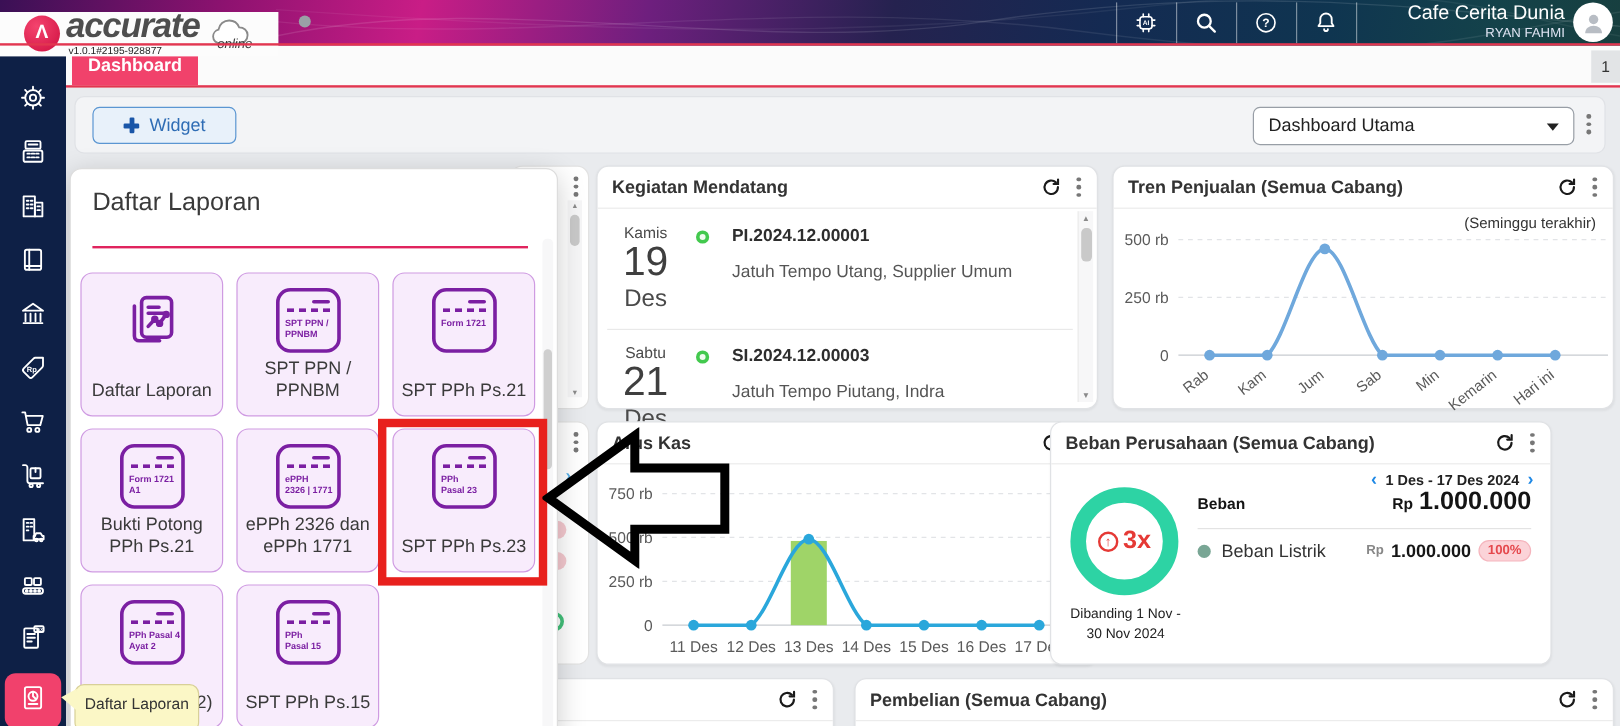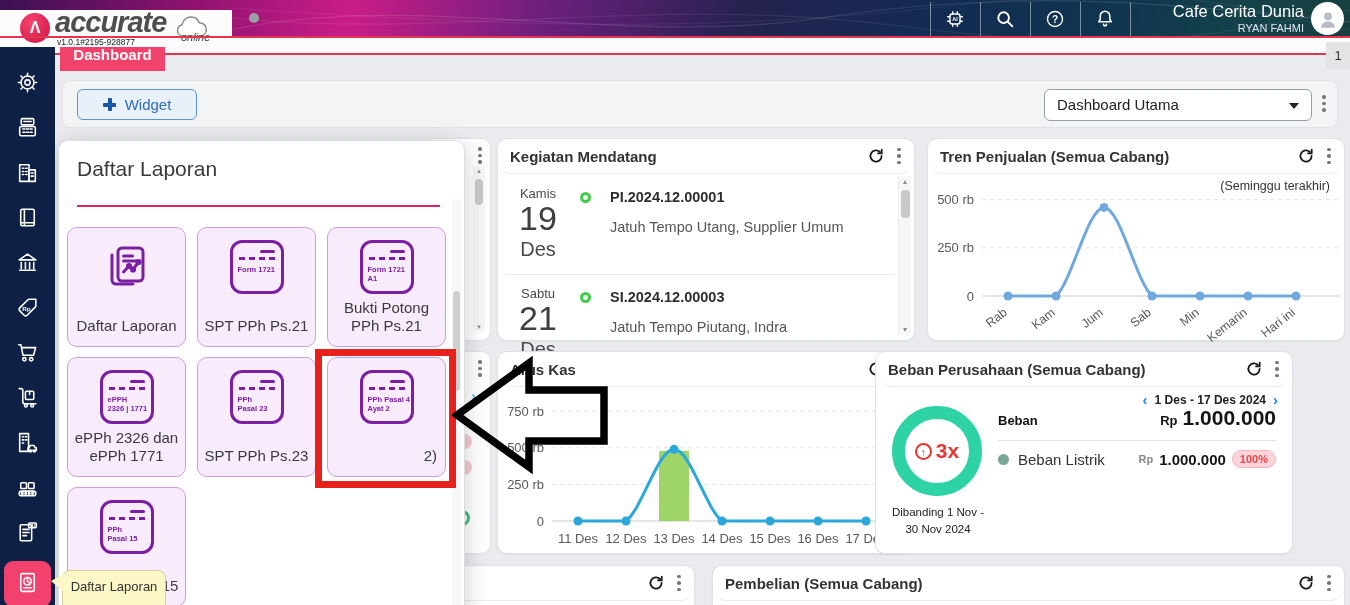--- a/index.html
+++ b/index.html
@@ -27,21 +27,21 @@
   .hic{position:absolute;top:5px;width:28px;height:28px;display:flex;align-items:center;justify-content:center;cursor:pointer;}
   .hic svg{width:22px;height:22px;}
   .company{position:absolute;left:1136px;top:2px;width:168px;text-align:right;color:#fff;}
   .company .cname{font-size:16.5px;}
   .company .cuser{font-size:11px;color:#dfe4f3;margin-top:1px;}
   .avatar{position:absolute;left:1311px;top:2px;width:33px;height:33px;border-radius:50%;background:#fff;
           display:flex;align-items:center;justify-content:center;}
   .hdr-line{position:absolute;left:0;top:36px;width:1350px;height:2px;background:#e23650;z-index:61;}
 
   
-  .tabbar{position:absolute;left:0;top:38px;width:1350px;height:17px;background:#fbfbfb;
+  .tabbar{position:absolute;left:0;top:38px;width:1350px;height:35px;background:#fbfbfb;
           border-bottom:2px solid #e23650;z-index:20;}
   .tab{position:absolute;left:60px;top:0;width:105px;height:33px;background:#f1426b;color:#fff;
        font-weight:bold;font-size:15px;text-align:center;line-height:33px;border-radius:4px 4px 0 0;cursor:pointer;}
   .tab-count{position:absolute;left:1326px;top:4px;width:24px;height:27px;background:#e2e4e6;
        color:#333;font-size:13px;text-align:center;line-height:27px;}
 
   
   .toolbar{position:absolute;left:62px;top:80px;width:1276px;height:48px;background:#f3f4f6;
            border:1px solid #e0e2e6;border-radius:8px;z-index:5;}
   .btn-widget{position:absolute;left:14px;top:8px;width:120px;height:31px;background:#e8f1fa;
@@ -58,21 +58,21 @@
   .dselect .caret{position:absolute;right:12px;top:13px;width:0;height:0;
            border-left:5px solid transparent;border-right:5px solid transparent;border-top:6px solid #222;}
   .kebab{width:6px;display:flex;flex-direction:column;gap:3px;align-items:center;cursor:pointer;}
   .kebab i{width:3.5px;height:3.5px;border-radius:50%;background:#777;}
   .tb-kebab{position:absolute;left:1258px;top:14px;}
 
   
   .widget{position:absolute;background:#fff;border:1px solid #e0e2e5;border-radius:10px;
           box-shadow:0 1px 2px rgba(0,0,0,.05);}
   .w-head{position:relative;height:35px;display:flex;align-items:center;padding:0 12px;
-          border-bottom:1px solid #ececec;border-radius:14px;}
+          border-bottom:1px solid #ececec;}
   .w-title{font-weight:bold;font-size:15px;color:#333;white-space:nowrap;}
   .w-actions{margin-left:auto;display:flex;align-items:center;gap:11px;}
   .w-refresh{width:18px;height:18px;cursor:pointer;}
 
   
   .strip{position:absolute;background:#fff;border:1px solid #e2e2e2;border-radius:10px;z-index:2;}
   .mini-sb{position:absolute;right:5px;top:28px;bottom:9px;width:12px;background:#f6f6f7;}
   .mini-sb .up,.mini-sb .dn{position:absolute;left:0;width:12px;font-size:7px;color:#8a8a8a;text-align:center;}
   .mini-sb .up{top:0;} .mini-sb .up::after{content:"▴";}
   .mini-sb .dn{bottom:0;} .mini-sb .dn::after{content:"▾";}
@@ -500,20 +500,31 @@
               <circle cx="39.5" cy="22" r="1.6" fill="#7b1fa2"></circle>
             </svg>
           </div>
           <div class="tile-label">Daftar Laporan</div>
         </div>
         <div class="tile">
           <div class="tile-ic">
             <div class="tf">
               <i class="d1"></i>
               <i class="d2"></i>
+              <div class="tf-t">SPT PPN /
+PPNBM</div>
+            </div>
+          </div>
+          <div class="tile-label">SPT PPN / PPNBM</div>
+        </div>
+        <div class="tile">
+          <div class="tile-ic">
+            <div class="tf">
+              <i class="d1"></i>
+              <i class="d2"></i>
               <div class="tf-t">Form 1721</div>
             </div>
           </div>
           <div class="tile-label">SPT PPh Ps.21</div>
         </div>
         <div class="tile">
           <div class="tile-ic">
             <div class="tf">
               <i class="d1"></i>
               <i class="d2"></i>

